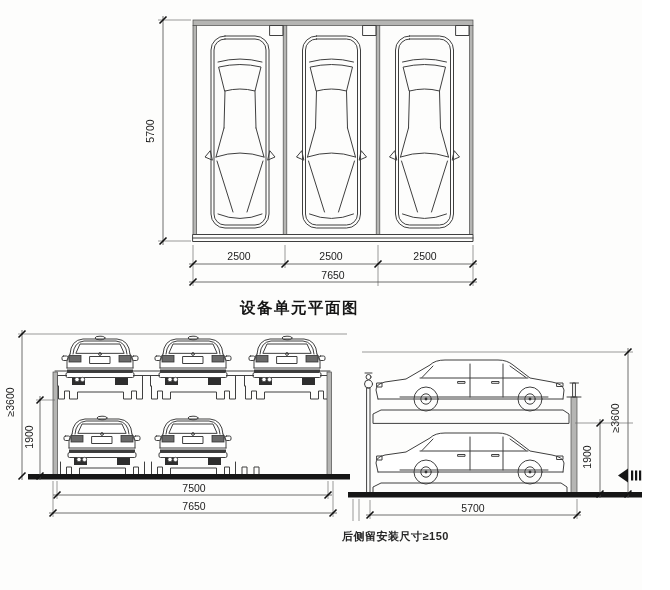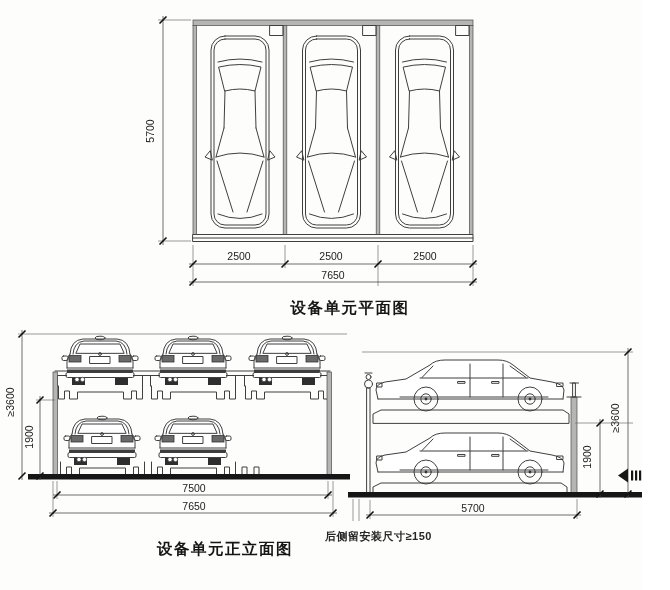--- a/index.html
+++ b/index.html
@@ -1,19 +1,19 @@
 <!DOCTYPE html>
 <html><head>
 <meta charset="utf-8">
 <style>
   html,body{margin:0;padding:0;}
   body{background:#ffffff;font-family:"Liberation Sans", sans-serif;}
   #stage{position:relative;width:642px;height:590px;background:#fdfdfc;overflow:hidden;}
   .view{position:absolute;}
-  .title{position:absolute;text-align:center;font-weight:700;font-size:15.5px;color:#161616;letter-spacing:1.5px;line-height:18px;}
+  .title{position:absolute;font-weight:700;font-size:15.5px;color:#161616;letter-spacing:1.5px;line-height:18px;}
   .note{position:absolute;font-size:11px;font-weight:600;color:#262626;letter-spacing:0.5px;}
   svg{display:block;}
   .ln{stroke:#3f3f3f;stroke-width:1;fill:none;stroke-linecap:round;stroke-linejoin:round;}
   .thin{stroke:#6d6d6d;stroke-width:0.7;fill:none;}
   .dimline{stroke:#4a4a4a;stroke-width:0.8;fill:none;}
   .tick{stroke:#111;stroke-width:1.6;fill:none;}
   .dim{font-family:"Liberation Sans", sans-serif;font-size:10.5px;fill:#1c1c1c;}
   .steel{fill:#b5b5b3;stroke:#4a4a4a;stroke-width:0.7;}
   .ground{fill:#161616;stroke:none;}
 </style>
@@ -201,21 +201,20 @@
         <text class="dim" text-anchor="middle" x="192" y="167.5">7500</text>
         <line class="thin" x1="51" y1="157" x2="51" y2="193"></line>
         <line class="thin" x1="331" y1="157" x2="331" y2="193"></line>
         <line class="dimline" x1="47" y1="189" x2="335" y2="189"></line>
         <line class="tick" x1="47.5" y1="192.5" x2="54.5" y2="185.5"></line>
         <line class="tick" x1="327.5" y1="192.5" x2="334.5" y2="185.5"></line>
         <text class="dim" text-anchor="middle" x="192" y="185.5">7650</text>
       </g>
     </svg>
   </div>
-  <div class="title" style="left:135px;top:540px;width:180px;">设备单元正立面图</div>
 
   <div class="view" style="left:343px;top:342px;">
     <svg width="327" height="200" viewBox="0 0 327 200">
 
       <line class="thin" x1="19" y1="10" x2="290" y2="10"></line>
 
       <path d="M30,81 L30,72 L38,68 L220,68 L226,72 L226,81 Z" fill="url(#hatch)" class="ln"></path>
 
       <path d="M30,152 L30,145 L38,141 L218,141 L224,145 L224,152 Z" fill="url(#hatch)" class="ln"></path>
 
@@ -268,15 +267,15 @@
         <polygon points="275,133.5 285,126.5 285,140.5"></polygon>
         <rect x="288" y="128.5" width="2.2" height="10"></rect>
         <rect x="292" y="128.5" width="2.2" height="10"></rect>
         <rect x="296" y="128.5" width="2.2" height="10"></rect>
         <rect x="300" y="128.5" width="2.2" height="10"></rect>
         <rect x="304" y="128.5" width="3" height="10"></rect>
         <polygon points="307,126.5 307,140.5 316,133.5"></polygon>
       </g>
     </svg>
   </div>
-  <div class="note" style="left:325px;top:529px;width:140px;">后侧留安装尺寸≥150</div>
+  <div class="note" style="left:342px;top:529px;width:140px;">后侧留安装尺寸≥150</div>
 
 </div>
 
 </body></html>

